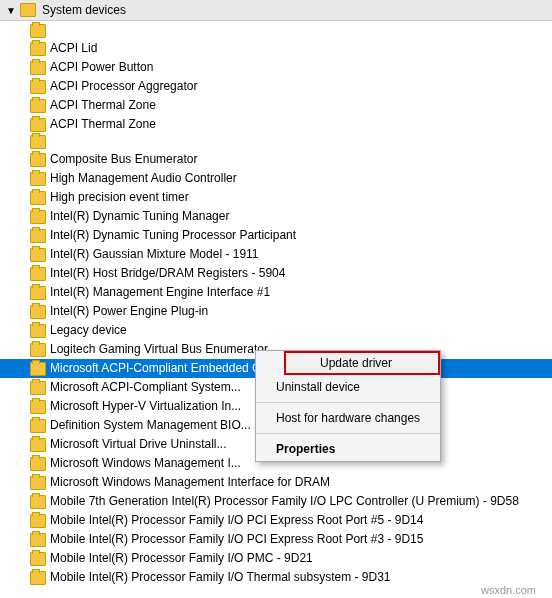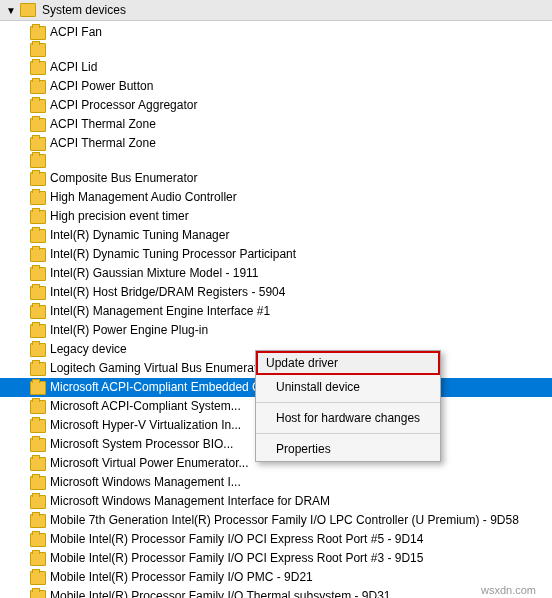--- a/index.html
+++ b/index.html
@@ -88,24 +88,25 @@
       padding: 5px 20px;
       cursor: pointer;
       font-size: 12px;
       color: #000;
       white-space: nowrap;
     }
     .context-menu-item.highlighted {
       background: #f0f0f0;
       border: 2px solid #cc0000;
       font-weight: normal;
-      padding: 3px 8px;
+      padding: 3px 34px;
+      margin-left: 28px;
     }
     .context-menu-item.bold {
-      font-weight: normal;
+      font-weight: bold;
     }
     .context-menu-separator {
       height: 1px;
       background: #d0d0d0;
       margin: 3px 0;
     }
     .watermark {
       position: absolute;
       bottom: 2px;
       right: 16px;
@@ -118,24 +119,20 @@
 
 <div class="tree-container">
 
   <div class="tree-header">
     <span style="font-size:10px;">▼</span>
     <span style="display:inline-block;width:16px;height:14px;background:#f5c542;border:1px solid #c8a000;border-radius:1px;position:relative;vertical-align:middle;margin-right:2px;"></span>
     <span>System devices</span>
   </div>
 
   <ul class="tree-list" id="tree-list">
-  <li class="tree-item">
-        <span class="dev-icon"></span>
-        <span class="item-label">ACPI Fan</span>
-      </li>
       <li class="tree-item">
         <span class="dev-icon"></span>
       </li>
       <li class="tree-item">
         <span class="dev-icon"></span>
         <span class="item-label">ACPI Lid</span>
       </li>
       <li class="tree-item">
         <span class="dev-icon"></span>
         <span class="item-label">ACPI Power Button</span>
@@ -206,25 +203,25 @@
       <li class="tree-item">
         <span class="dev-icon"></span>
         <span class="item-label">Microsoft ACPI-Compliant System...</span>
       </li>
       <li class="tree-item">
         <span class="dev-icon"></span>
         <span class="item-label">Microsoft Hyper-V Virtualization In...</span>
       </li>
       <li class="tree-item">
         <span class="dev-icon"></span>
-        <span class="item-label">Microsoft System Processor BIO...</span>
-      </li>
-      <li class="tree-item">
-        <span class="dev-icon"></span>
-        <span class="item-label">Microsoft Virtual Power Enumerator...</span>
+        <span class="item-label">Definition System Management BIO...</span>
+      </li>
+      <li class="tree-item">
+        <span class="dev-icon"></span>
+        <span class="item-label">Microsoft Virtual Drive Uninstall...</span>
       </li>
       <li class="tree-item">
         <span class="dev-icon"></span>
         <span class="item-label">Microsoft Windows Management I...</span>
       </li>
       <li class="tree-item">
         <span class="dev-icon"></span>
         <span class="item-label">Microsoft Windows Management Interface for DRAM</span>
       </li>
       <li class="tree-item">

